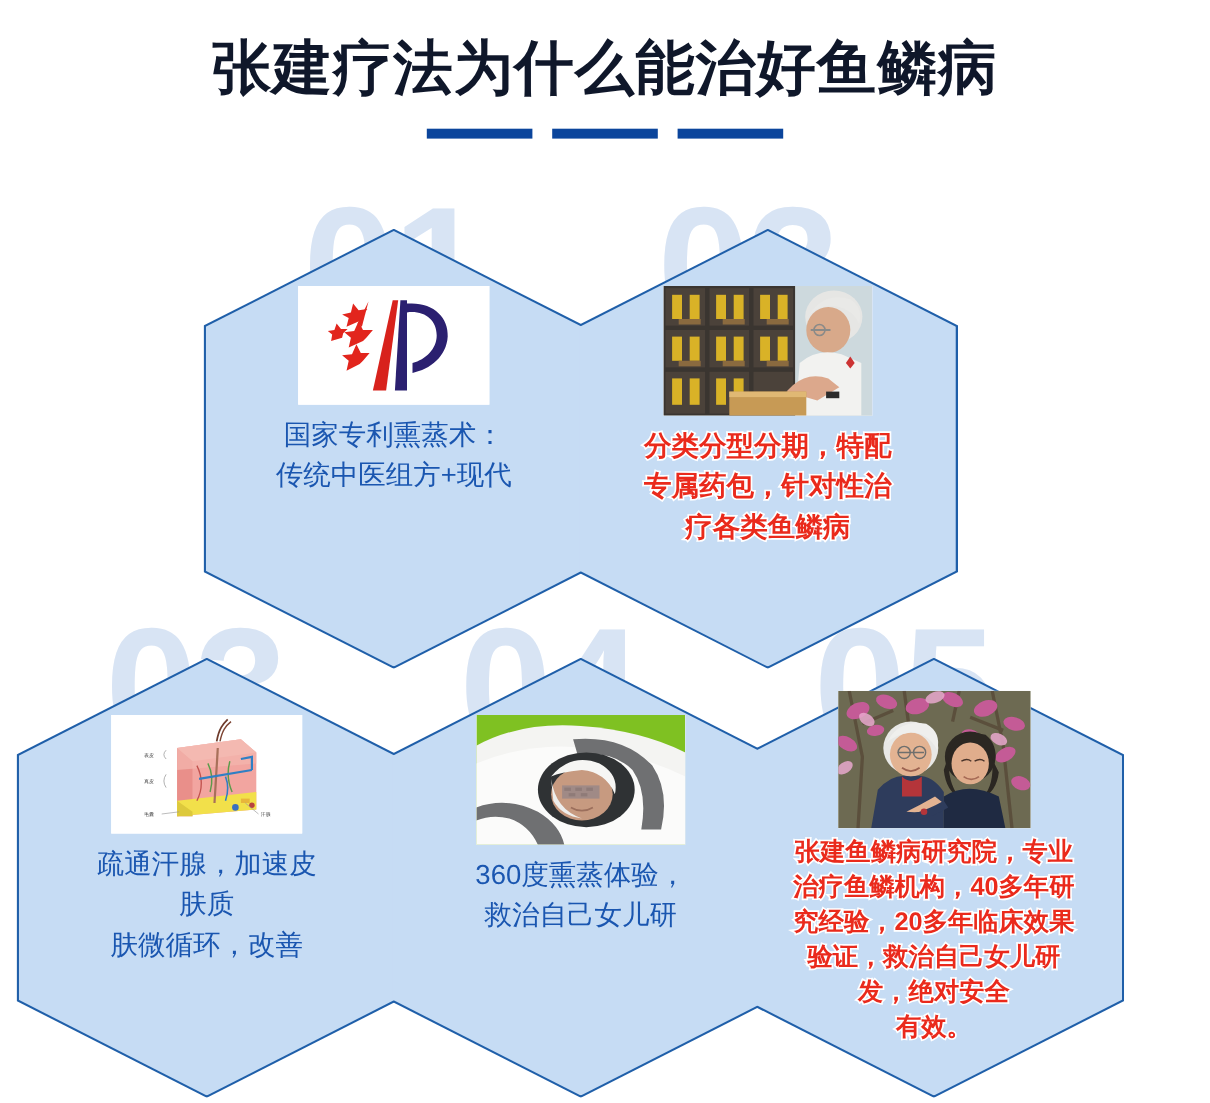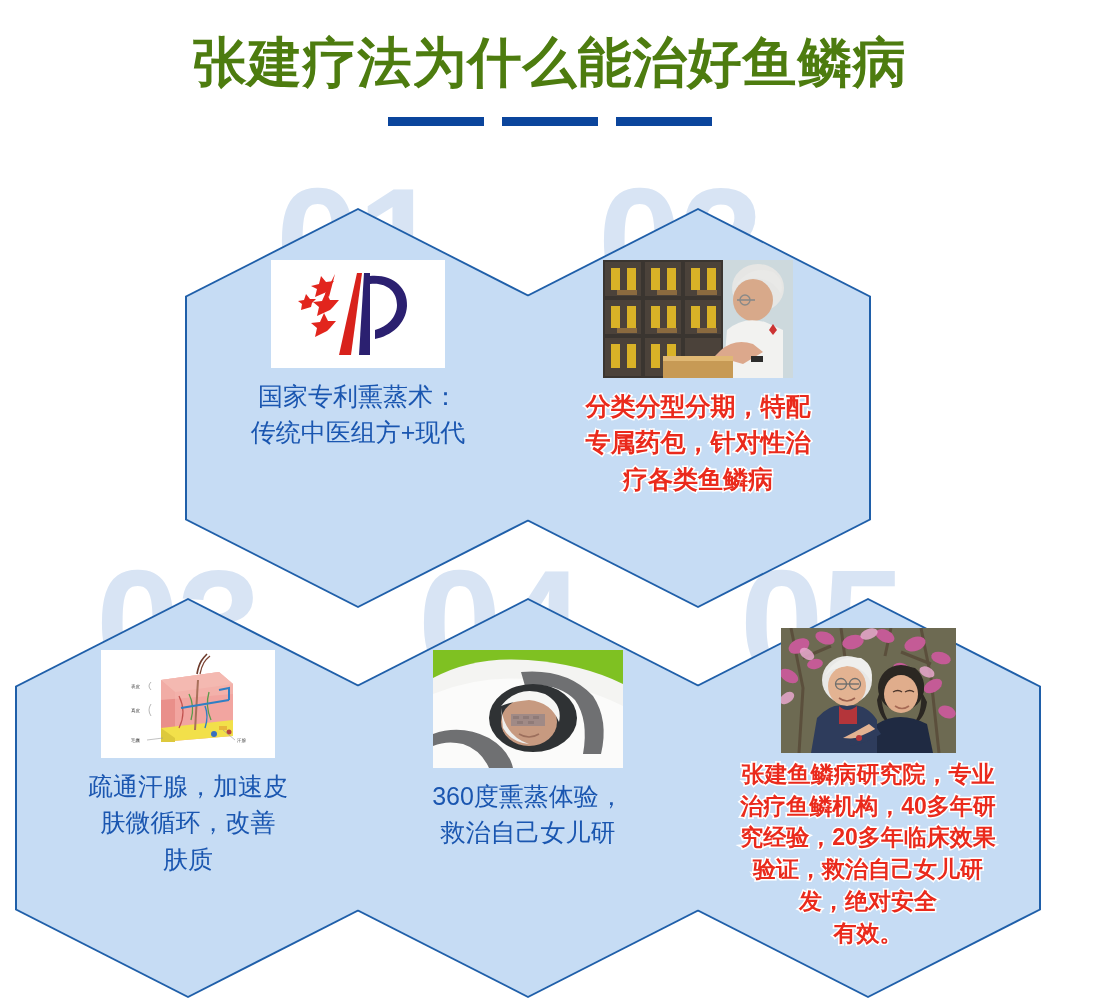--- a/index.html
+++ b/index.html
@@ -11,21 +11,21 @@
     position:relative;
   }
   
   #title-block{
     position:absolute;left:0;top:0;width:1100px;height:168px;
     text-align:center;
   }
   #page-title{
     font-size:54px;
     font-weight:bold;
-    color:#4d7c0f;
+    color:#0f172a;
     letter-spacing:1px;
     line-height:1;
     margin-top:35px;
     white-space:nowrap;
   }
   #title-dashes{
     margin-top:28px;
     display:flex;justify-content:center;gap:18px;
   }
   .dash{width:96px;height:9px;background:#0b459c;}
@@ -67,21 +67,21 @@
     position:absolute;inset:0;
     display:flex;flex-direction:column;align-items:center;
     padding-top:52px;
     box-sizing:border-box;
   }
   
   #hex-1{left:185px;top:208px;}
   #hex-2{left:525px;top:208px;}
   #hex-3{left:15px;top:598px;}
   #hex-4{left:355px;top:598px;}
-  #hex-5{left:695px;top:598px;}
+  #hex-5{left:676px;top:598px;}
   
   .media{
     width:174px;height:108px;
     background:#ffffff;
     overflow:hidden;position:relative;
     flex:none;
   }
   .media.photo{width:190px;height:118px;}
   
   .caption{
@@ -255,22 +255,22 @@
             </g>
             <path d="M50,32 q-4,4 0,8" stroke="#999" stroke-width="0.7" fill="none"></path>
             <path d="M50,54 q-4,6 0,12" stroke="#999" stroke-width="0.7" fill="none"></path>
             <line x1="46" y1="90" x2="62" y2="88" stroke="#999" stroke-width="0.6"></line>
             <line x1="134" y1="90" x2="122" y2="80" stroke="#999" stroke-width="0.6"></line>
           </svg>
         </div>
       </div>
       <div class="caption blue">
         <div>疏通汗腺，加速皮</div>
+        <div>肤质</div>
         <div>肤微循环，改善</div>
-        <div>肤质</div>
       </div>
     </div>
   </div>
 
   <div class="hex" id="hex-4">
     <div class="hex-outline"></div>
     <div class="hex-inner"></div>
     <div class="hex-content">
       <div class="media photo">
         <svg class="photo-art" viewBox="0 0 190 118" preserveAspectRatio="none">

